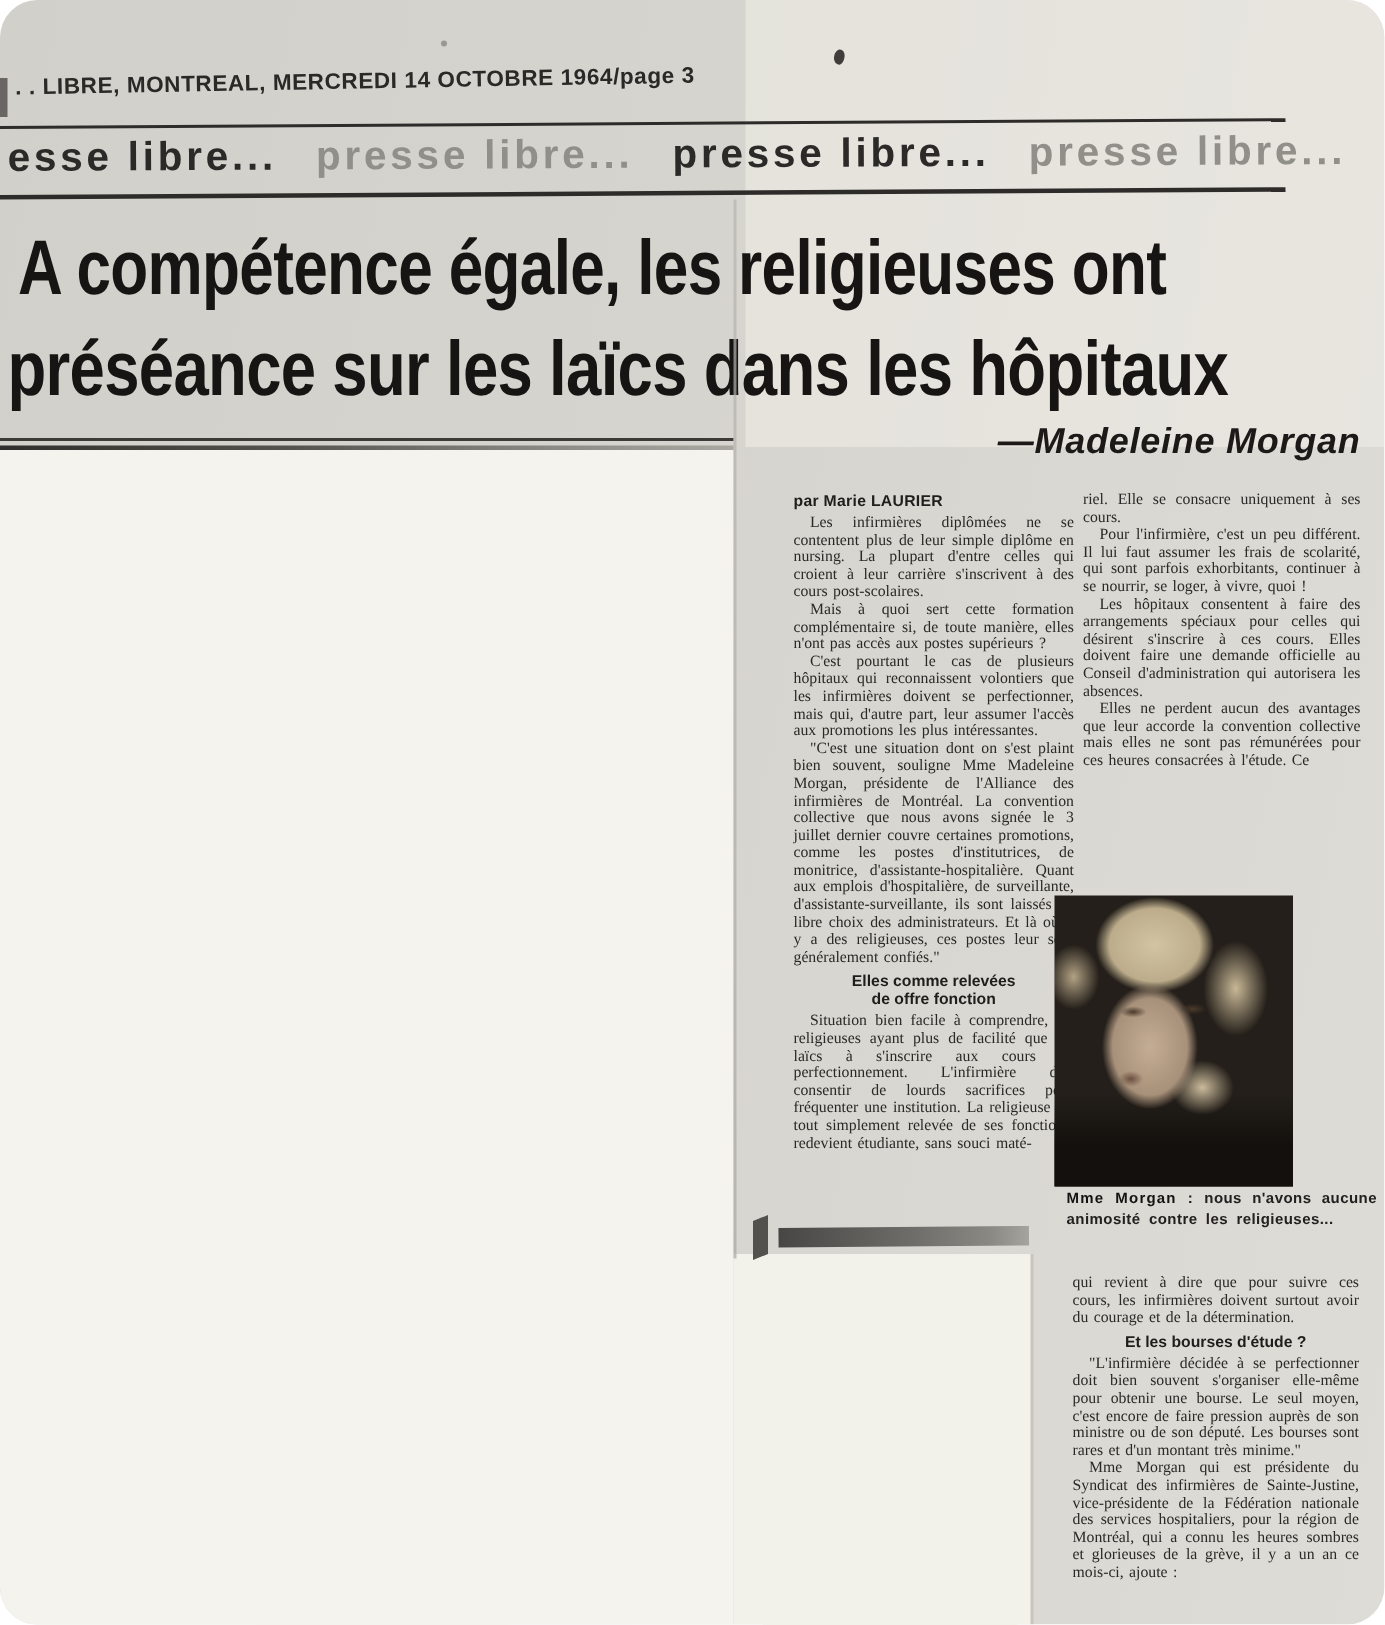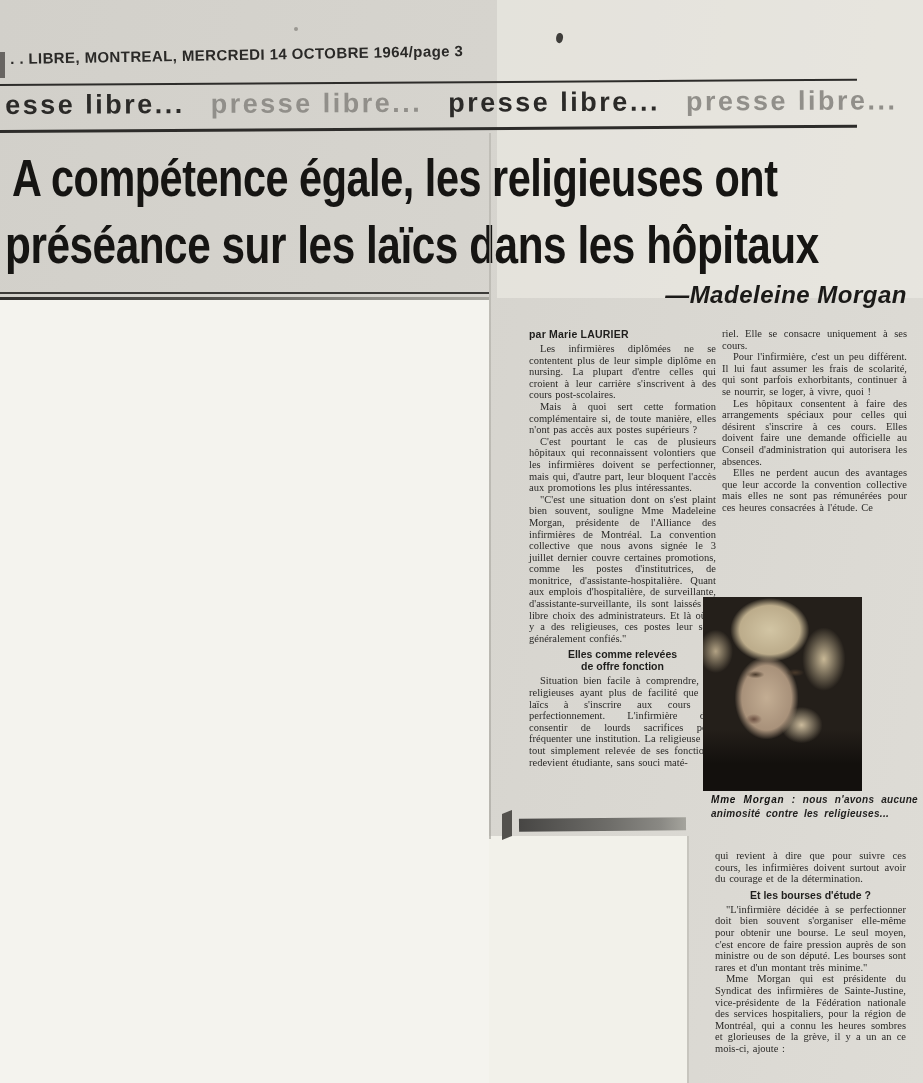--- a/index.html
+++ b/index.html
@@ -1,19 +1,20 @@
 <!DOCTYPE html>
 <html><head>
 <meta charset="utf-8">
 <style>
   html,body{margin:0;padding:0;}
   .scan{
     position:relative;width:923px;height:1083px;overflow:hidden;
     background:linear-gradient(100deg,#d2d0ca 0%,#d6d4ce 45%,#dedcd6 100%);
     font-family:"Liberation Sans",sans-serif;
+    border-radius:25px;
   }
   .hl-right{position:absolute;left:497px;top:0;width:426px;height:298px;
     background:rgba(240,238,232,0.55);}
   .masthead{position:absolute;left:10px;top:50px;font-size:15px;font-weight:bold;
     letter-spacing:.4px;color:#2a2927;transform:rotate(-1deg);transform-origin:left top;white-space:nowrap;}
   .edge-smudge{position:absolute;left:0;top:52px;width:5px;height:26px;background:#44423f;opacity:.75;}
   .rule{position:absolute;left:0;background:#2d2c2a;transform:rotate(-.35deg);transform-origin:left center;}
   .rule-top{top:84px;width:857px;height:2px;}
   .rule-mid{top:130px;width:857px;height:2.5px;}
   .band{position:absolute;left:5px;top:90px;width:918px;height:42px;overflow:hidden;
@@ -62,21 +63,21 @@
       radial-gradient(ellipse 12px 5px at 58% 39%, #4a3a2b, rgba(0,0,0,0) 75%),
       radial-gradient(ellipse 11px 7px at 32% 63%, #6b4f41, rgba(0,0,0,0) 75%),
       radial-gradient(ellipse 40px 52px at 40% 52%, #c3ad93, #a8917a 62%, rgba(0,0,0,0) 80%),
       radial-gradient(ellipse 52px 42px at 42% 17%, #d2c5a4, #bcac8b 58%, rgba(0,0,0,0) 76%),
       radial-gradient(ellipse 30px 44px at 76% 32%, #c8b896, rgba(0,0,0,0) 72%),
       radial-gradient(ellipse 24px 30px at 8% 28%, #b2a284, rgba(0,0,0,0) 72%),
       radial-gradient(ellipse 30px 26px at 62% 66%, #cbbb9c, rgba(0,0,0,0) 70%),
       linear-gradient(to top, #13100d 0%, #13100d 14%, rgba(0,0,0,0) 32%);}
   .caption{position:absolute;left:711px;top:793px;width:207px;
     font-size:10px;font-weight:bold;line-height:13.5px;text-align:justify;
-    word-spacing:2.5px;letter-spacing:.3px;color:#222120;font-style:italic;}
+    word-spacing:2.5px;letter-spacing:.3px;color:#222120;}
   .caption .lead{letter-spacing:.8px;color:#141312;}
 </style>
 </head>
 <body>
 
 <div class="scan">
 
   <div class="hl-right"></div>
 
   <div class="masthead">. . LIBRE, MONTREAL, MERCREDI 14 OCTOBRE 1964/page 3</div>
@@ -104,21 +105,21 @@
   <div class="white-mid"></div>
   <div class="fold-line"></div>
   <div class="torn-line"></div>
   <div class="bar-notch"></div>
   <div class="dark-bar"></div>
 
   <div class="col col1">
     <p class="credit">par Marie LAURIER</p>
     <p class="bodytext indent">Les infirmières diplômées ne se contentent plus de leur simple diplôme en nursing. La plupart d'entre celles qui croient à leur carrière s'inscrivent à des cours post-scolaires.</p>
     <p class="bodytext indent">Mais à quoi sert cette formation complémentaire si, de toute manière, elles n'ont pas accès aux postes supérieurs ?</p>
-    <p class="bodytext indent">C'est pourtant le cas de plusieurs hôpitaux qui reconnaissent volontiers que les infirmières doivent se perfectionner, mais qui, d'autre part, leur bloquent l'accès aux promotions les plus intéressantes.</p>
+    <p class="bodytext indent">C'est pourtant le cas de plusieurs hôpitaux qui reconnaissent volontiers que les infirmières doivent se perfectionner, mais qui, d'autre part, leur assumer l'accès aux promotions les plus intéressantes.</p>
     <p class="bodytext indent">"C'est une situation dont on s'est plaint bien souvent, souligne Mme Madeleine Morgan, présidente de l'Alliance des infirmières de Montréal. La convention collective que nous avons signée le 3 juillet dernier couvre certaines promotions, comme les postes d'institutrices, de monitrice, d'assistante-hospitalière. Quant aux emplois d'hospitalière, de surveillante, d'assistante-surveillante, ils sont laissés au libre choix des administrateurs. Et là où il y a des religieuses, ces postes leur sont généralement confiés."</p>
     <div class="subhead">
       <div>Elles comme relevées</div>
       <div>de offre fonction</div>
     </div>
     <p class="bodytext indent">Situation bien facile à comprendre, les religieuses ayant plus de facilité que les laïcs à s'inscrire aux cours de perfectionnement. L'infirmière doit consentir de lourds sacrifices pour fréquenter une institution. La religieuse est tout simplement relevée de ses fonctions, redevient étudiante, sans souci maté-</p>
   </div>
 
   <div class="col col2">
     <p class="bodytext">riel. Elle se consacre uniquement à ses cours.</p>

